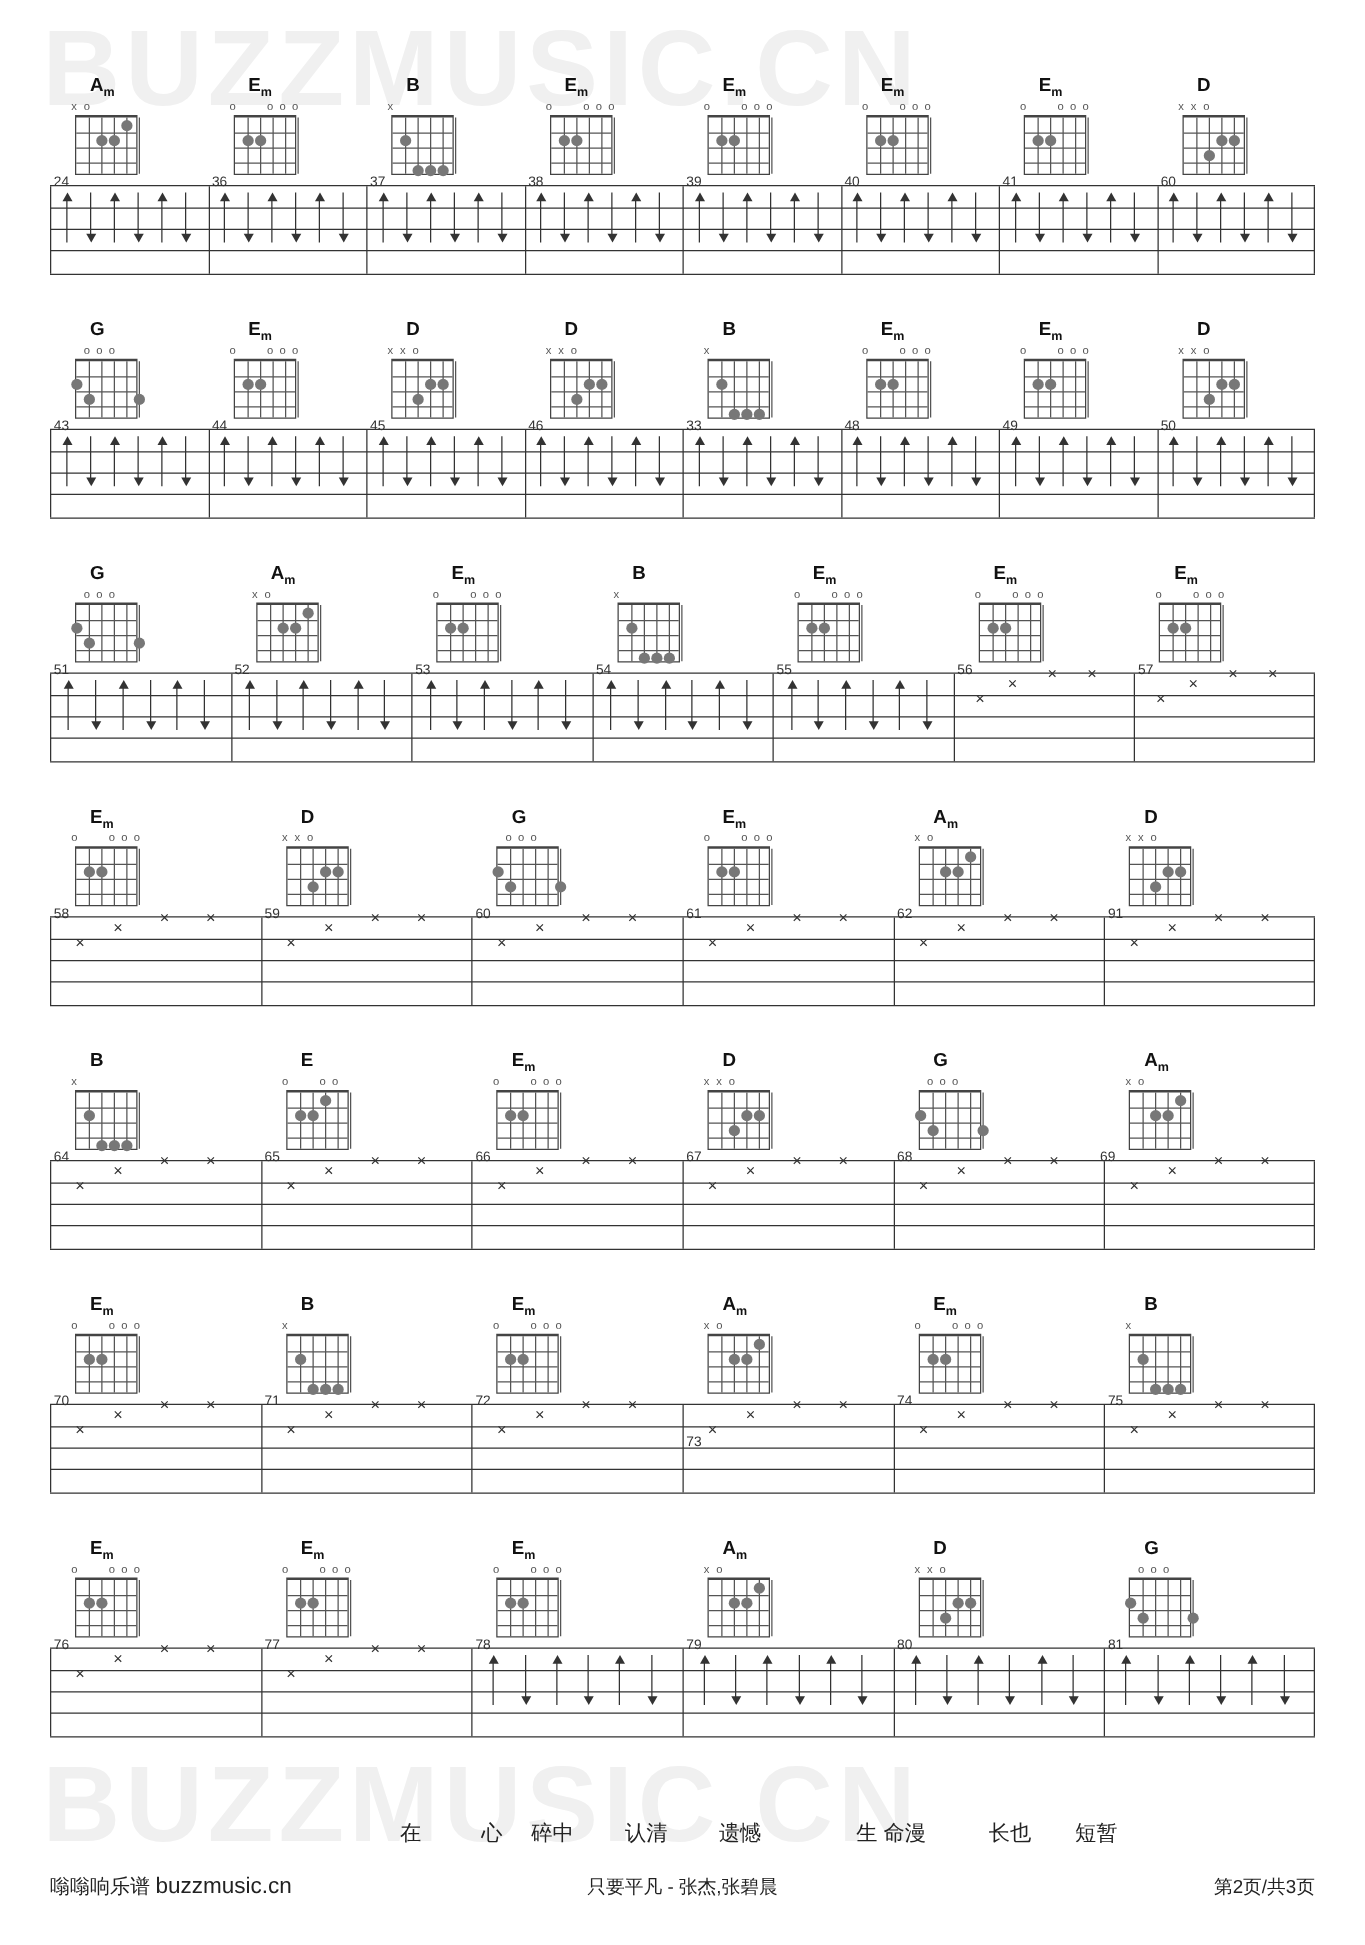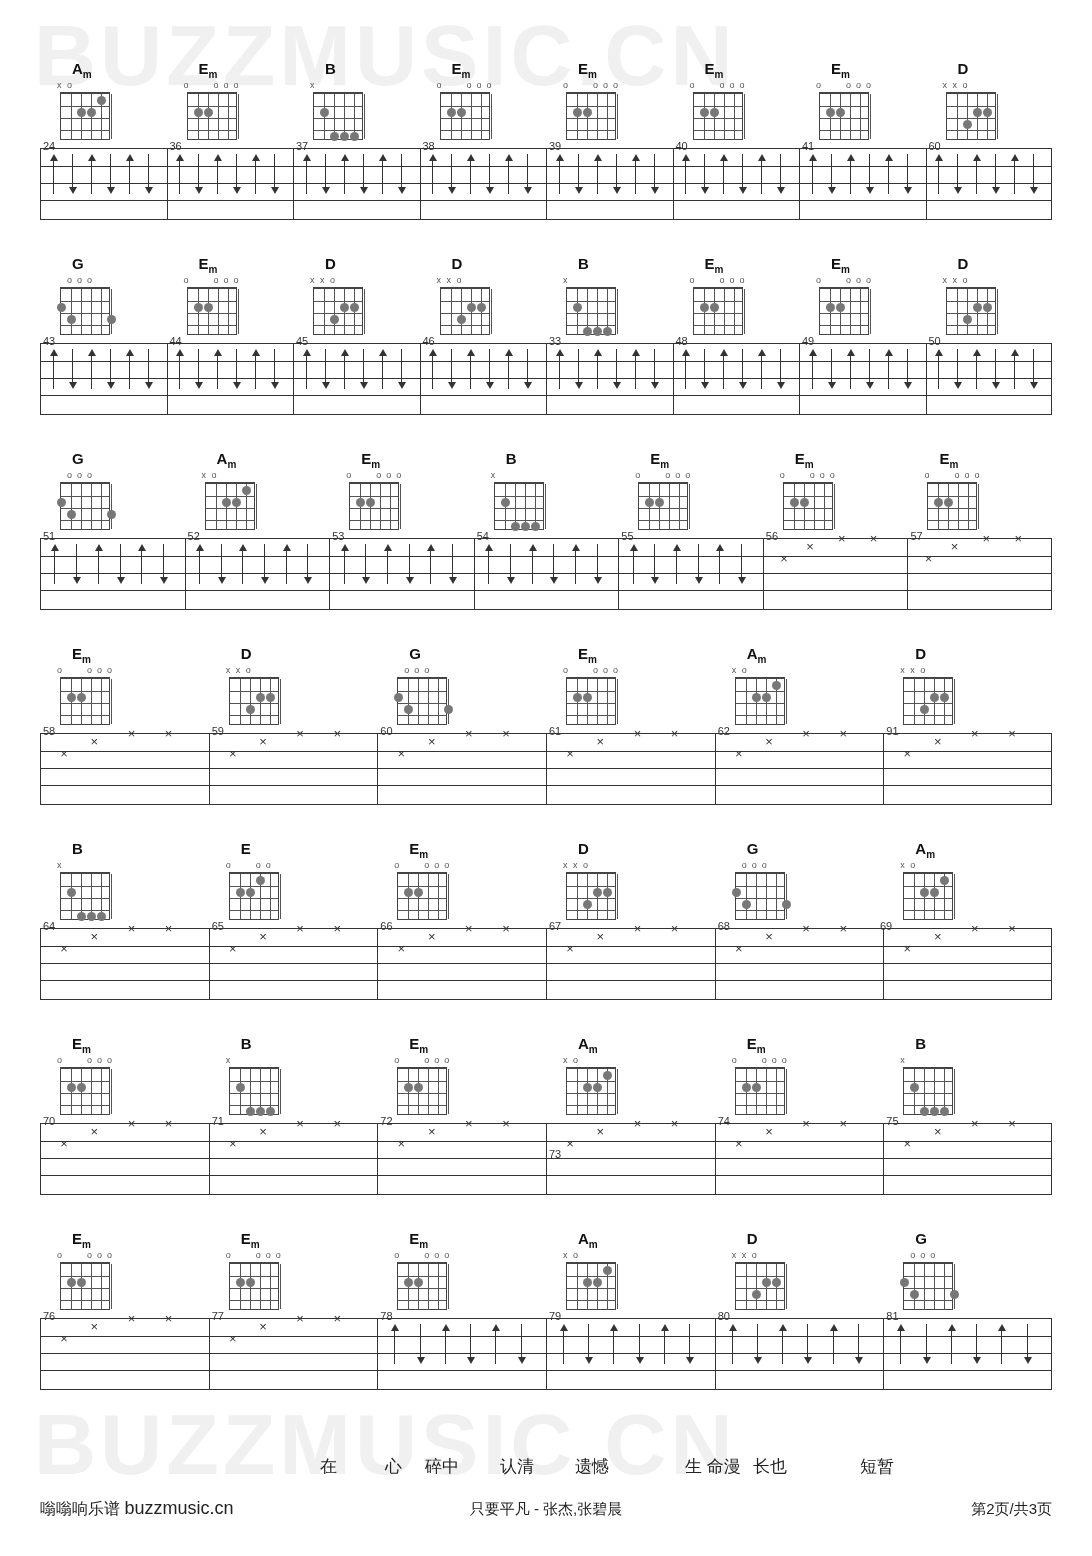--- a/index.html
+++ b/index.html
@@ -1651,21 +1651,21 @@
       <div class="arrow down" style="left: 986.7px; top: 94px; height: 34px;">
         <div class="ahead"></div>
       </div>
     </div>
     <div class="lyrics" style="left: 320px; top: 1455px;">在</div>
     <div class="lyrics" style="left: 385px; top: 1455px;">心</div>
     <div class="lyrics" style="left: 425px; top: 1455px;">碎中</div>
     <div class="lyrics" style="left: 500px; top: 1455px;">认清</div>
     <div class="lyrics" style="left: 575px; top: 1455px;">遗憾</div>
     <div class="lyrics" style="left: 685px; top: 1455px;">生 命漫</div>
-    <div class="lyrics" style="left: 753px; top: 1455px;">长也</div>
+    <div class="lyrics" style="left: 791px; top: 1455px;">长也</div>
     <div class="lyrics" style="left: 860px; top: 1455px;">短暂</div>
   </div>
 
 <div class="footer">
   <div class="footer-left">
     <span>嗡嗡响乐谱</span>
     <span class="url">buzzmusic.cn</span>
   </div>
   <div class="footer-center">只要平凡 - 张杰,张碧晨</div>
   <div class="footer-right">第2页/共3页</div>

